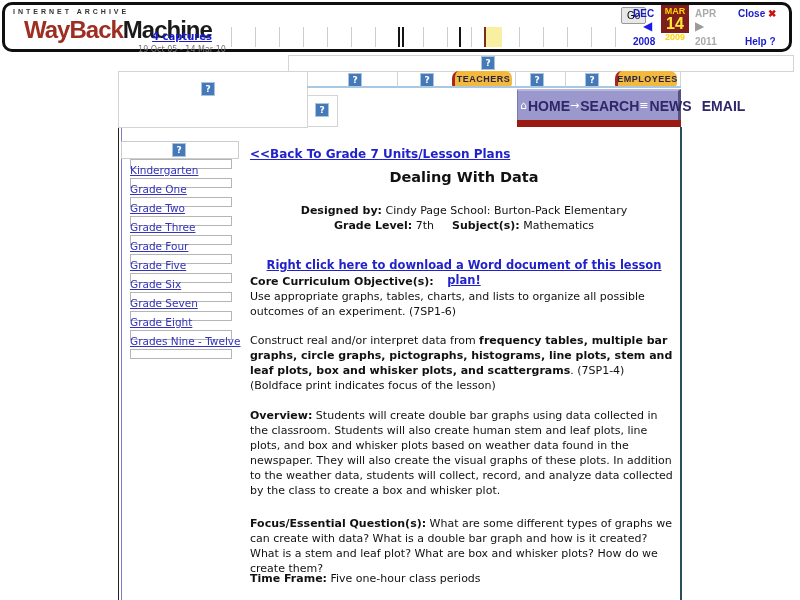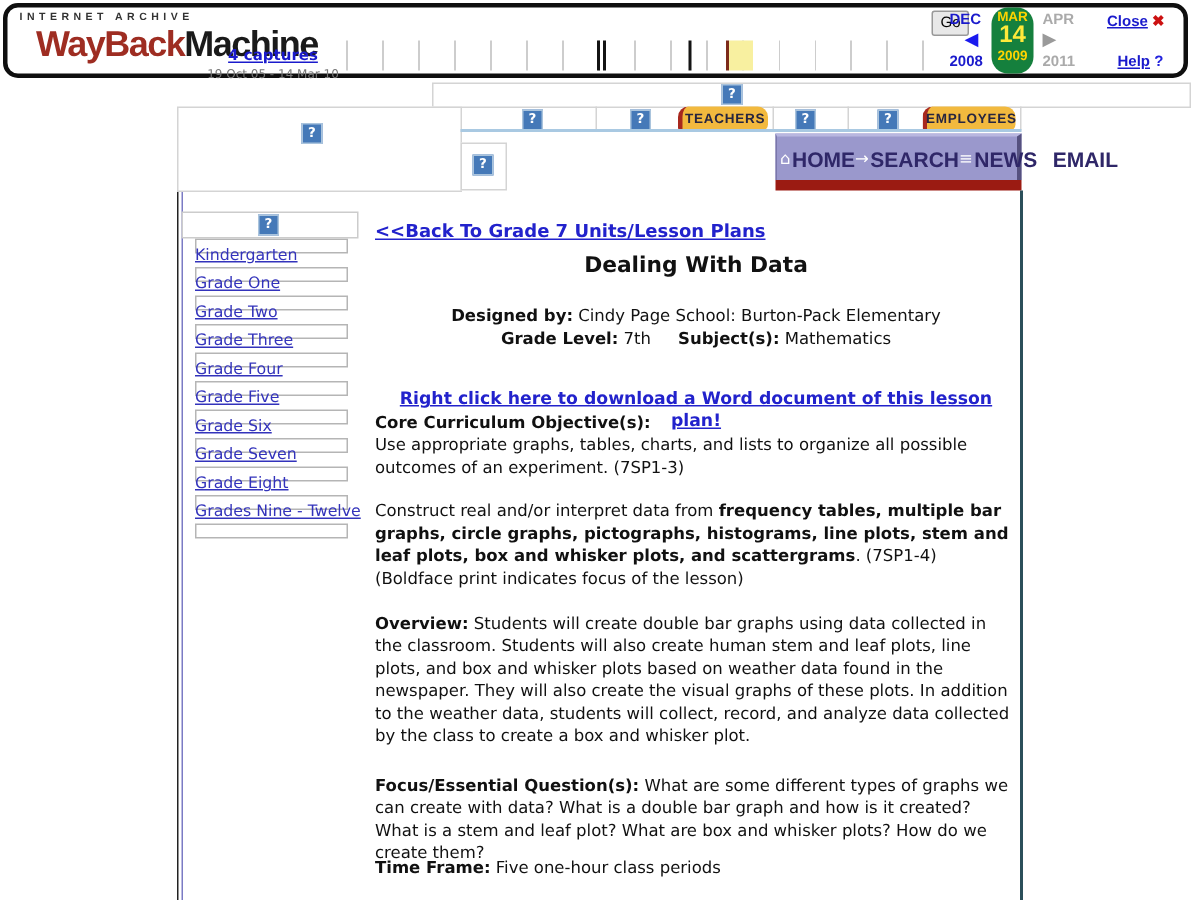--- a/index.html
+++ b/index.html
@@ -20,25 +20,25 @@
   .wb-captures a{font-size:10px;color:#1a1acc;font-weight:bold;text-decoration:underline;}
   .wb-range{font-size:8px;color:#777;margin-top:1px;}
   .wb-url{left:222px;top:2px;width:384px;height:13px;font-size:9px;color:#333;
     border:1px solid #7f9db9;padding:1px 2px;font-family:"DejaVu Sans",sans-serif;}
   .wb-go{left:616px;top:2px;height:17px;font-size:10px;padding:0 5px;
     background:#e8e8e8;border:1px solid #999;border-radius:2px;
     font-family:"Liberation Sans",sans-serif;}
   .wb-timeline{left:203px;top:22px;width:418px;height:20px;
     background:repeating-linear-gradient(to right,transparent 0,transparent 23px,#cdcdcd 23px,#cdcdcd 24px);}
   .wb-mark{position:absolute;top:0;height:20px;}
-  .wb-link{color:#1a1acc;font-weight:bold;text-decoration:underline;cursor:pointer;}
+  .wb-link{color:#1a1acc;font-weight:bold;cursor:pointer;}
   .wb-gray{color:#aaa;font-weight:bold;}
   .wb-small{font-size:10px;font-family:"Liberation Sans",sans-serif;}
-  .wb-daybox{left:656px;top:0px;width:28px;height:44px;background:#15803d;color:#ffd400;
-    text-align:center;font-family:"Liberation Sans",sans-serif;border-radius:11px;}
+  .wb-daybox{left:656px;top:0px;width:28px;height:28px;background:#7f1d1d;color:#ffd400;
+    text-align:center;font-family:"Liberation Sans",sans-serif;}
   .wb-daybox .m{font-size:9px;font-weight:bold;display:block;margin-top:1px;}
   .wb-daybox .d{font-size:16px;font-weight:bold;display:block;color:#ffe93a;line-height:16px;}
   .wb-daybox .y{font-size:9px;font-weight:bold;display:block;}
   .wb-arrow{font-size:12px;line-height:12px;}
 
   
   .cellborder{border:1px solid #d4d4d4;background:#fff;}
   .bimg{position:absolute;width:12px;height:12px;background:#4579b8;border:1px solid #aac4dd;
     color:#fff;font-size:9px;font-weight:bold;display:flex;align-items:center;
     justify-content:center;line-height:12px;}
@@ -227,21 +227,21 @@
   </div>
   <div class="c-abs center" style="top:83px;">
     <b>Grade Level:</b><span> 7th</span><b class="subj-gap">Subject(s):</b><span> Mathematics</span>
   </div>
 
   <div class="c-abs center" style="top:123px;">
     <a class="blue-bold-link" style="font-size:11.5px;">Right click here to download a Word document of this lesson plan!</a>
   </div>
 
   <b class="c-abs" style="top:139px;">Core Curriculum Objective(s):</b>
-  <div class="c-abs" style="top:154px;">Use appropriate graphs, tables, charts, and lists to organize all possible outcomes of an experiment. (7SP1-3)</div>
+  <div class="c-abs" style="top:154px;">Use appropriate graphs, tables, charts, and lists to organize all possible outcomes of an experiment. (7SP1-6)</div>
 
   <div class="c-abs" style="top:198px;">
     <span>Construct real and/or interpret data from </span><b>frequency tables, multiple bar graphs, circle graphs, pictographs, histograms, line plots, stem and leaf plots, box and whisker plots, and scattergrams</b><span>. (7SP1-4) (Boldface print indicates focus of the lesson)</span>
   </div>
 
   <div class="c-abs" style="top:273px;">
     <b>Overview:</b><span> Students will create double bar graphs using data collected in the classroom. Students will also create human stem and leaf plots, line plots, and box and whisker plots based on weather data found in the newspaper. They will also create the visual graphs of these plots. In addition to the weather data, students will collect, record, and analyze data collected by the class to create a box and whisker plot.</span>
   </div>
 
   <div class="c-abs" style="top:381px;">

